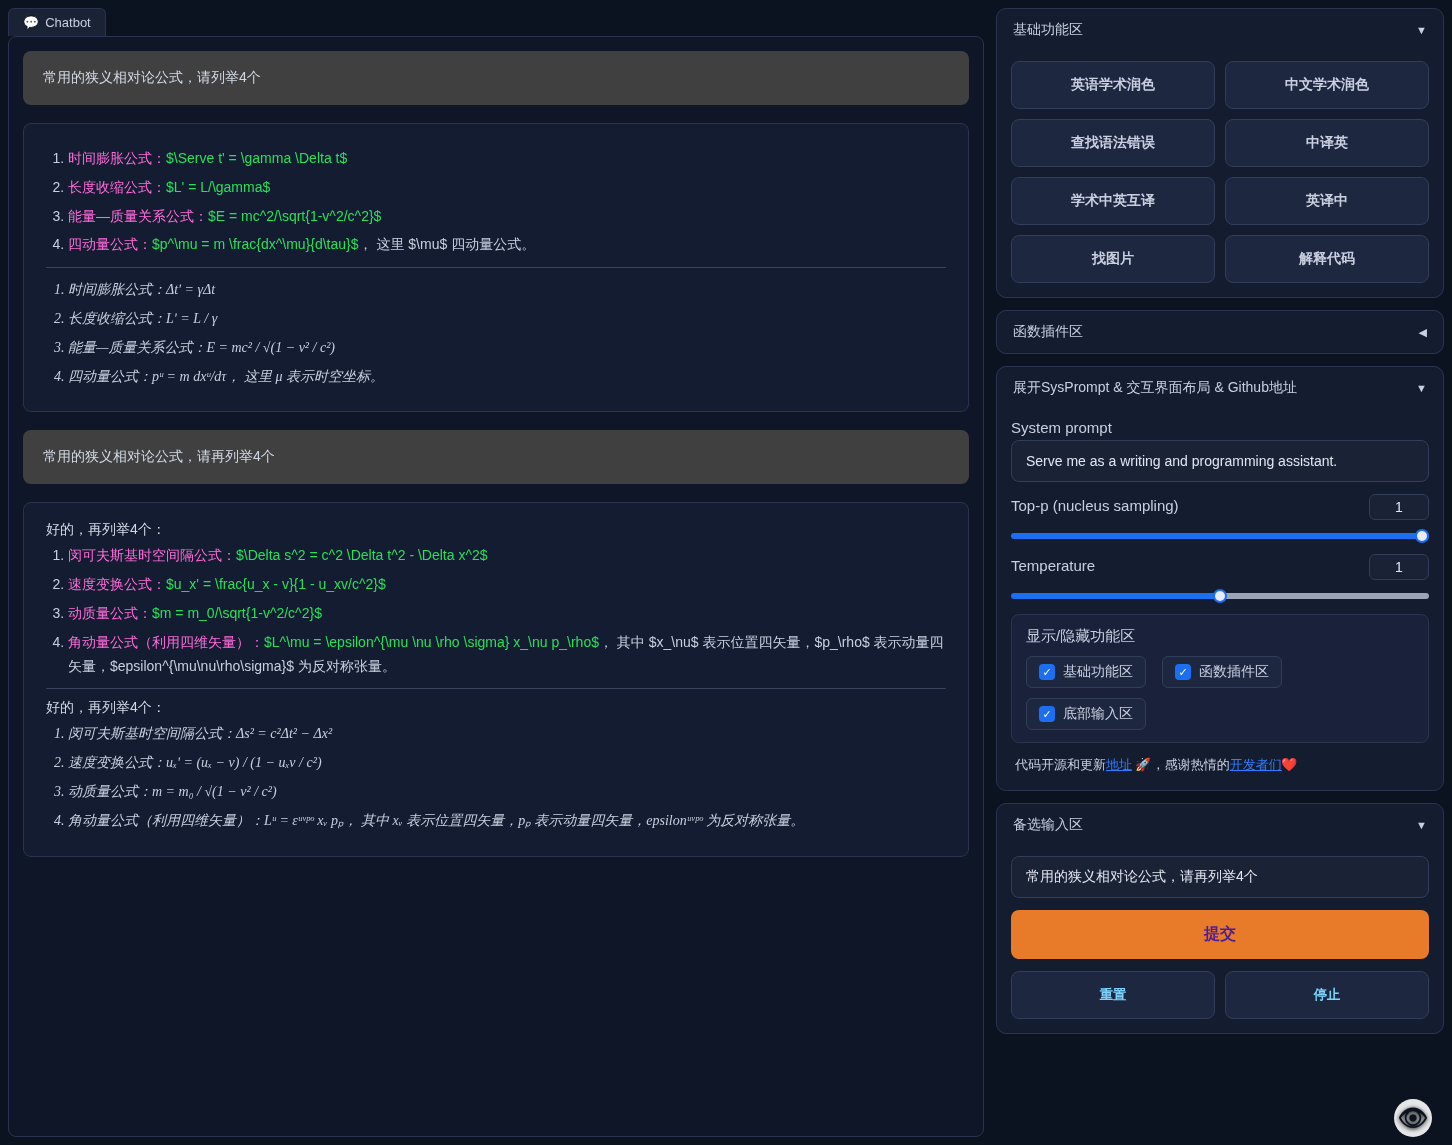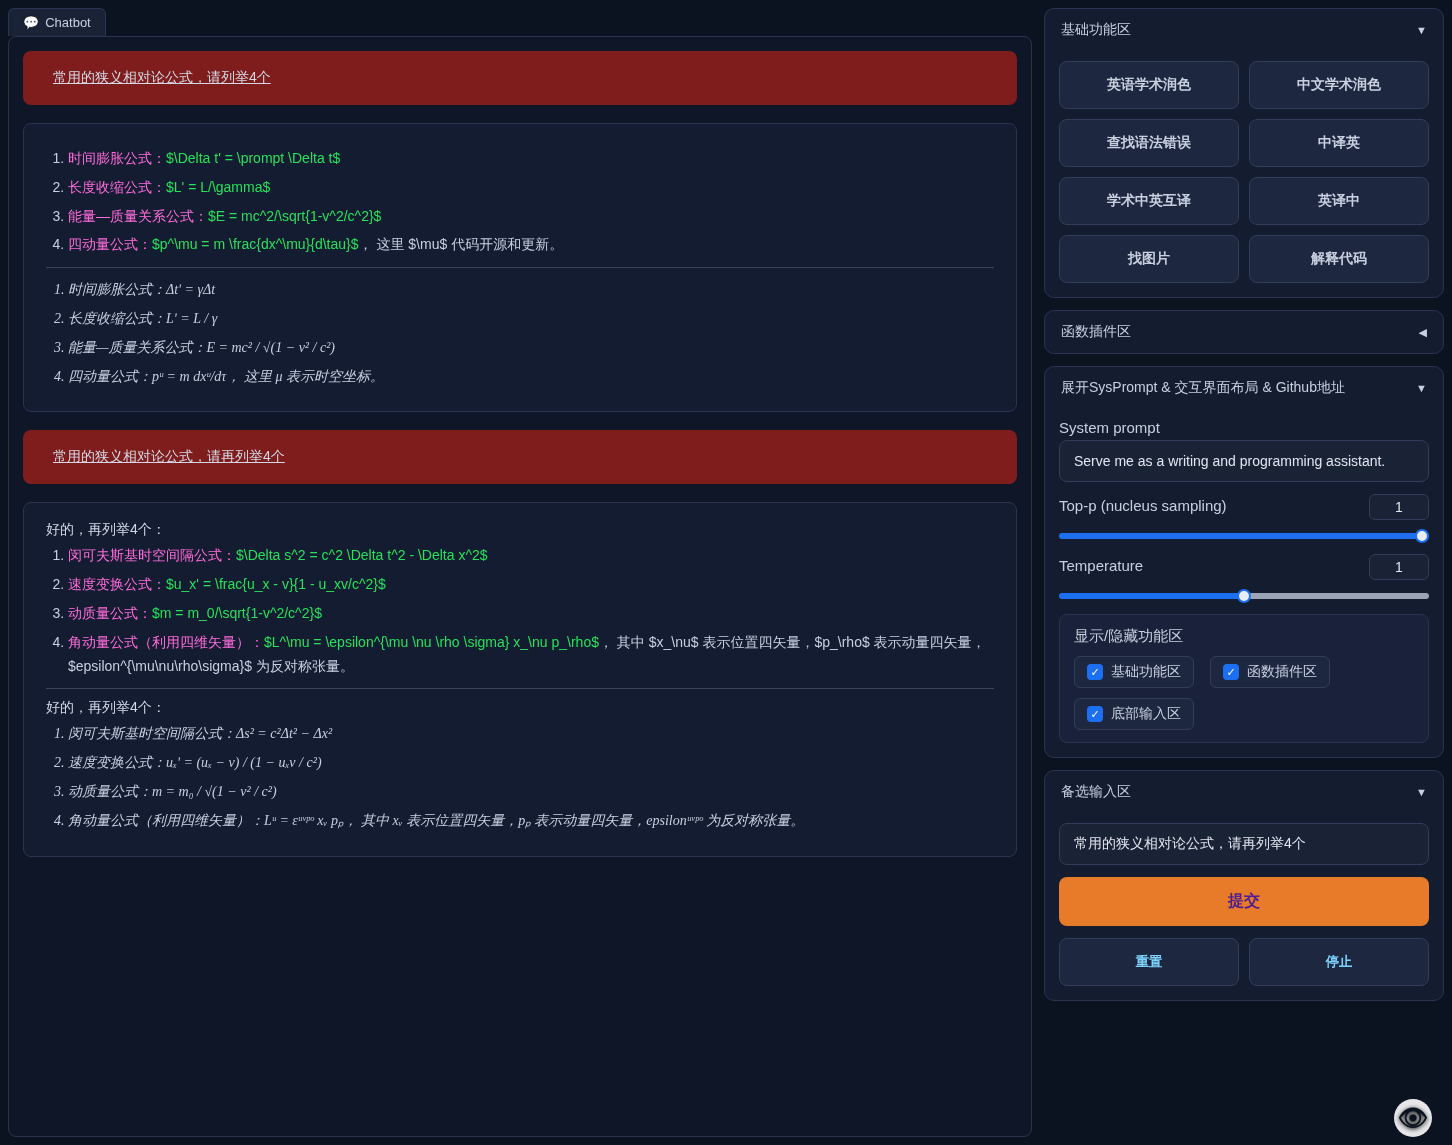--- a/index.html
+++ b/index.html
@@ -7,21 +7,21 @@
   background: #0b1220;
   color: #c8d0e0;
   font-family: -apple-system, "Segoe UI", "Microsoft YaHei", sans-serif;
   font-size: 14px;
   height: 1145px;
   width: 1452px;
   overflow: hidden;
 }
 .layout { display: flex; height: 100%; padding: 8px; gap: 12px; }
 .left { flex: 1; display: flex; flex-direction: column; }
-.right { width: 400px; display: flex; flex-direction: column; gap: 12px; }
+.right { width: 448px; display: flex; flex-direction: column; gap: 12px; }
 
 
 .tab-row { display: flex; }
 .tab {
   background: #1a2236;
   border: 1px solid #2a3450;
   border-bottom: none;
   border-radius: 6px 6px 0 0;
   padding: 6px 14px;
   display: flex; align-items: center; gap: 6px;
@@ -31,26 +31,25 @@
 
 .chat-scroll {
   flex: 1;
   border: 1px solid #2a3450;
   border-radius: 8px;
   padding: 14px;
   background: #0e1628;
   overflow-y: auto;
 }
 .msg-user {
-  background: #7f1d1d;
-  border-radius: 8px;
-  padding: 18px 30px;
+  background: #404040;
+  border-radius: 8px;
+  padding: 18px 20px;
   margin-bottom: 18px;
   color: #d2d8e6;
-  text-decoration: underline;
 }
 .msg-bot {
   background: #131c30;
   border: 1px solid #2a3450;
   border-radius: 8px;
   padding: 18px 22px;
   margin-bottom: 18px;
 }
 .ol { padding-left: 22px; }
 .ol li { margin: 5px 0; line-height: 1.7; }
@@ -171,24 +170,24 @@
     </div>
 
     <div class="chat-scroll">
 
       <div class="msg-user">
         <span>常用的狭义相对论公式，请列举4个</span>
       </div>
 
       <div class="msg-bot">
         <ol class="ol">
-          <li><span class="raw-label">时间膨胀公式：</span><span class="raw-tex">$\Delta t' = \prompt \Delta t$</span></li>
+          <li><span class="raw-label">时间膨胀公式：</span><span class="raw-tex">$\Serve t' = \gamma \Delta t$</span></li>
           <li><span class="raw-label">长度收缩公式：</span><span class="raw-tex">$L' = L/\gamma$</span></li>
           <li><span class="raw-label">能量—质量关系公式：</span><span class="raw-tex">$E = mc^2/\sqrt{1-v^2/c^2}$</span></li>
-          <li><span class="raw-label">四动量公式：</span><span class="raw-tex">$p^\mu = m \frac{dx^\mu}{d\tau}$</span><span>， 这里 $\mu$ 代码开源和更新。</span></li>
+          <li><span class="raw-label">四动量公式：</span><span class="raw-tex">$p^\mu = m \frac{dx^\mu}{d\tau}$</span><span>， 这里 $\mu$ 四动量公式。</span></li>
         </ol>
         <hr class="hr">
         <ol class="ol">
           <li class="rendered">时间膨胀公式：Δtʹ = γΔt</li>
           <li class="rendered">长度收缩公式：Lʹ = L / γ</li>
           <li class="rendered">能量—质量关系公式：E = mc² / √(1 − v² / c²)</li>
           <li class="rendered">四动量公式：pᵘ = m dxᵘ/dτ， 这里 μ 表示时空坐标。</li>
         </ol>
       </div>
 
@@ -289,20 +288,24 @@
               </label>
           </div>
           <div class="chk-row">
             <label class="chk">
                 <span class="box">✓</span>
                 <span>底部输入区</span>
               </label>
           </div>
         </div>
 
+        <div class="credit">
+          <span>代码开源和更新</span><a href="#">地址</a>
+          <span>🚀</span><span>，感谢热情的</span><a href="#">开发者们</a><span>❤️</span>
+        </div>
       </div>
     </div>
 
     <div class="panel">
       <div class="panel-hd">
         <span>备选输入区</span>
         <span class="caret">▼</span>
       </div>
       <div class="panel-body">
         <input class="textinput" value="常用的狭义相对论公式，请再列举4个" style="">

